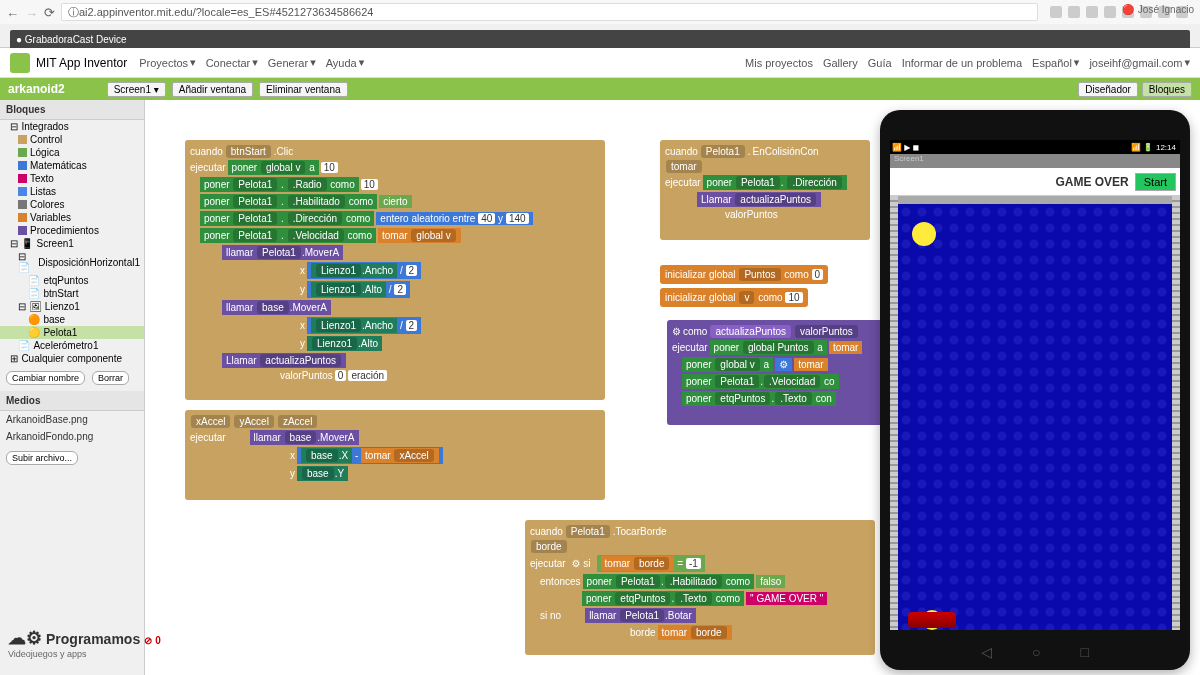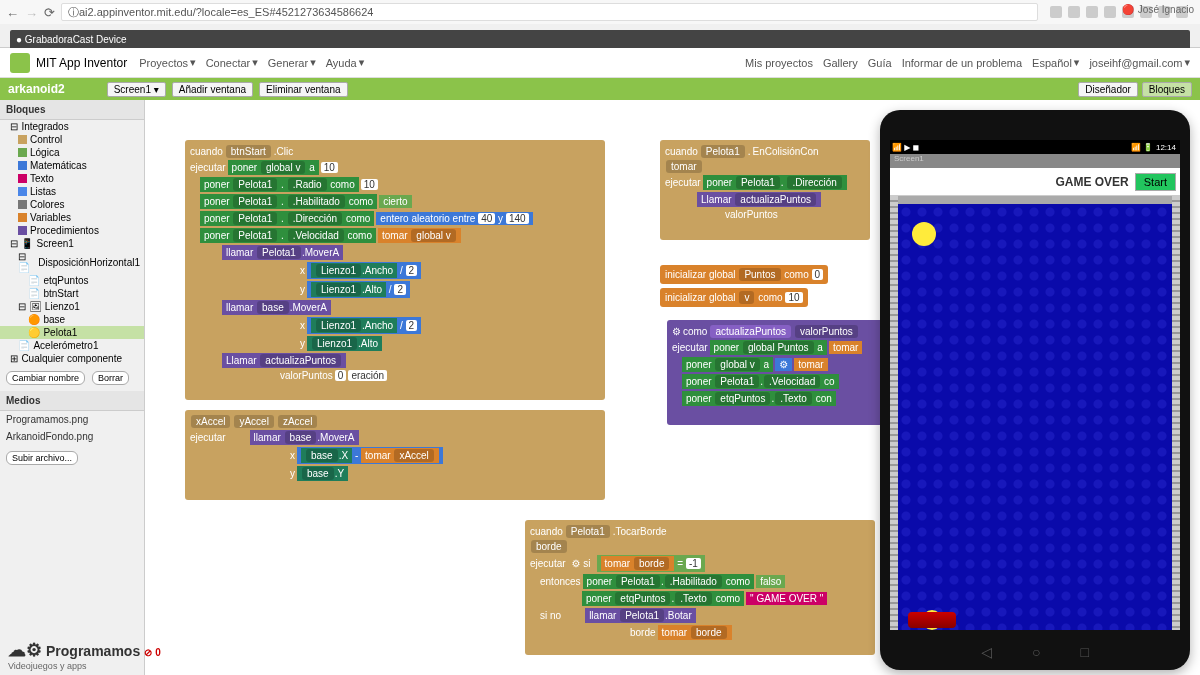--- a/index.html
+++ b/index.html
@@ -76,21 +76,21 @@
 .ph-header-title { font-size:12px; font-weight:bold; color:#333; }
 .ph-start-btn { background:#22c55e; border:1px solid #aaa; padding:2px 8px; font-size:11px; cursor:pointer; }
 .game-area { height: calc(100% - 56px); background: repeating-radial-gradient(circle at 8px 8px, #1818bb 0, #1818bb 4px, #0a0aaa 5px, #0a0aaa 14px);
              background-size: 16px 16px; position:relative; border: 8px solid #aaa; border-bottom:none; }
 .game-area::before, .game-area::after { content:""; position:absolute; top:-8px; bottom:0; width:8px; background:repeating-linear-gradient(#ccc 0 4px,#999 4px 6px); }
 .game-area::before{left:-8px}.game-area::after{right:-8px}
 .ball { width:24px;height:24px; background:#ffeb3b; border-radius:50%; position:absolute; }
 .paddle { width:48px;height:16px; background:linear-gradient(#c00,#800); position:absolute; bottom:2px; left:10px; border-radius:4px; }
 .ph-home { position:absolute; bottom:10px; left:50%; transform:translateX(-50%); display:flex; gap:40px; }
 .ph-home span{color:#555;font-size:14px;}
-.footer-logo { position:absolute; bottom:4px; left:8px; font-size:14px; font-weight:bold; color:#333; }
+.footer-logo { position:absolute; bottom:16px; left:8px; font-size:14px; font-weight:bold; color:#333; }
 .footer-logo small{display:block;font-size:9px;font-weight:normal;color:#666;}
 .user-badge { position:absolute; top:4px; right:6px; font-size:10px; color:#666; display:flex; align-items:center; gap:3px;}
 </style>
 </head>
 <body>
 
 <div class="browser-chrome">
   <span class="user-badge">🔴 <span>José Ignacio</span></span>
   <div class="addr-bar">
     <span class="nav-icon">←</span>
@@ -186,21 +186,21 @@
     <div class="tree-item sub1">⊟ 🖼 <span>Lienzo1</span></div>
     <div class="tree-item sub2">🟠 <span>base</span></div>
     <div class="tree-item sub2 selected">🟡 <span>Pelota1</span></div>
     <div class="tree-item sub1">📄 <span>Acelerómetro1</span></div>
     <div class="tree-item">⊞ <span>Cualquier componente</span></div>
     <div style="padding:4px;">
       <button class="tiny-btn">Cambiar nombre</button>
       <button class="tiny-btn">Borrar</button>
     </div>
     <div class="sidebar-section title">Medios</div>
-    <div class="sidebar-section">Programamos.png</div>
+    <div class="sidebar-section">ArkanoidBase.png</div>
     <div class="sidebar-section">ArkanoidFondo.png</div>
     <div style="padding:4px;"><button class="tiny-btn">Subir archivo...</button></div>
   </div>
 
   <div class="workspace">
     <div class="canvas">
 
       <div class="blk blk-tan" style="left:40px;top:20px;width:420px;height:260px;">
         <div class="row">
             <span>cuando</span> 

